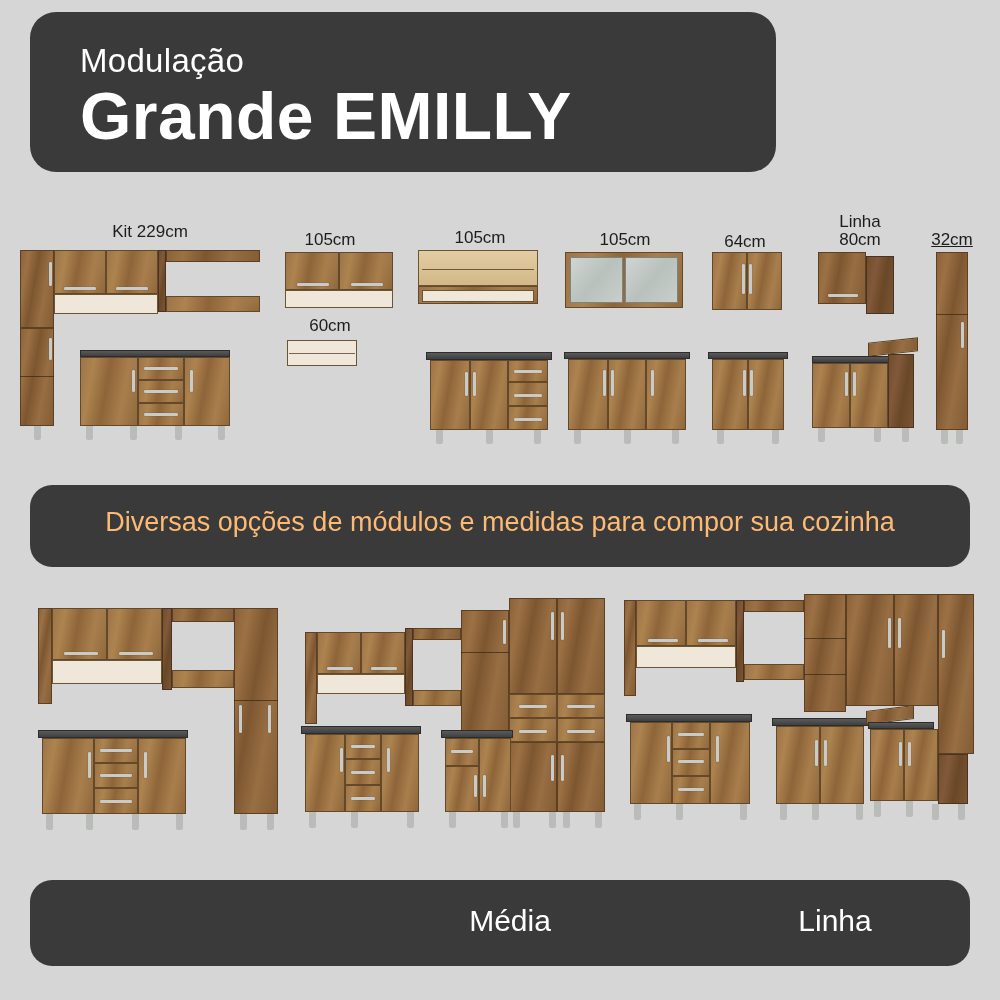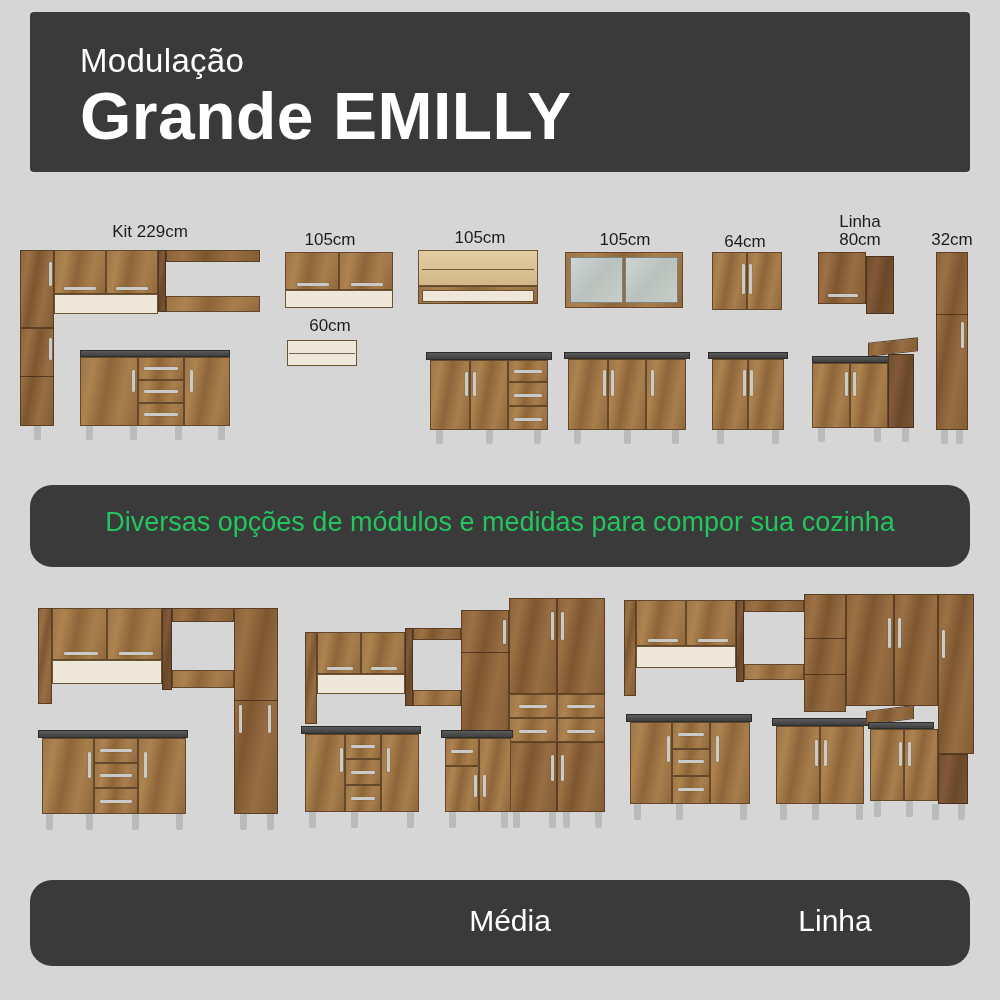--- a/index.html
+++ b/index.html
@@ -18,24 +18,24 @@
     position: absolute;
     inset: 0;
     background: #d6d6d6;
   }
 
   
   .header-banner {
     position: absolute;
     left: 30px;
     top: 12px;
-    width: 940px;
+    width: 746px;
     height: 160px;
     background: #3a3a3a;
-    border-radius: 4px;
+    border-radius: 26px;
   }
   .header-sub {
     position: absolute;
     left: 50px;
     top: 30px;
     color: #ffffff;
     font-size: 33px;
     font-weight: normal;
     letter-spacing: 0.3px;
   }
@@ -59,21 +59,21 @@
     height: 82px;
     background: #3a3a3a;
     border-radius: 22px;
   }
   .mid-banner-text {
     position: absolute;
     left: 0;
     right: 0;
     top: 22px;
     text-align: center;
-    color: #22c55e;
+    color: #fdba74;
     font-size: 27px;
   }
 
   
   .bottom-banner {
     position: absolute;
     left: 30px;
     top: 880px;
     width: 940px;
     height: 86px;
@@ -176,21 +176,21 @@
   </div>
 
   <div class="cap" style="left:60px; top:222px; width:180px;">Kit 229cm</div>
   <div class="cap" style="left:275px; top:230px; width:110px;">105cm</div>
   <div class="cap" style="left:275px; top:316px; width:110px;">60cm</div>
   <div class="cap" style="left:420px; top:228px; width:120px;">105cm</div>
   <div class="cap" style="left:565px; top:230px; width:120px;">105cm</div>
   <div class="cap" style="left:695px; top:232px; width:100px;">64cm</div>
   <div class="cap" style="left:805px; top:212px; width:110px;">Linha</div>
   <div class="cap" style="left:805px; top:230px; width:110px;">80cm</div>
-  <div class="cap" style="left:912px; top:230px; width:80px;">32cm</div>
+  <div class="cap" style="left:912px; top:230px; width:80px;text-decoration:underline;">32cm</div>
 
   <div class="unit" style="left:20px; top:250px; width:250px; height:195px;">
 
     <div class="wood" style="position:absolute; left:0; top:0; width:34px; height:78px;"></div>
     <div class="handle handle-v" style="left:29px; top:12px; height:24px;"></div>
 
     <div class="wood-l" style="position:absolute; left:34px; top:0; width:52px; height:44px;"></div>
     <div class="wood-l" style="position:absolute; left:86px; top:0; width:52px; height:44px;"></div>
     <div class="handle handle-h" style="left:44px; top:37px; width:32px;"></div>
     <div class="handle handle-h" style="left:96px; top:37px; width:32px;"></div>

